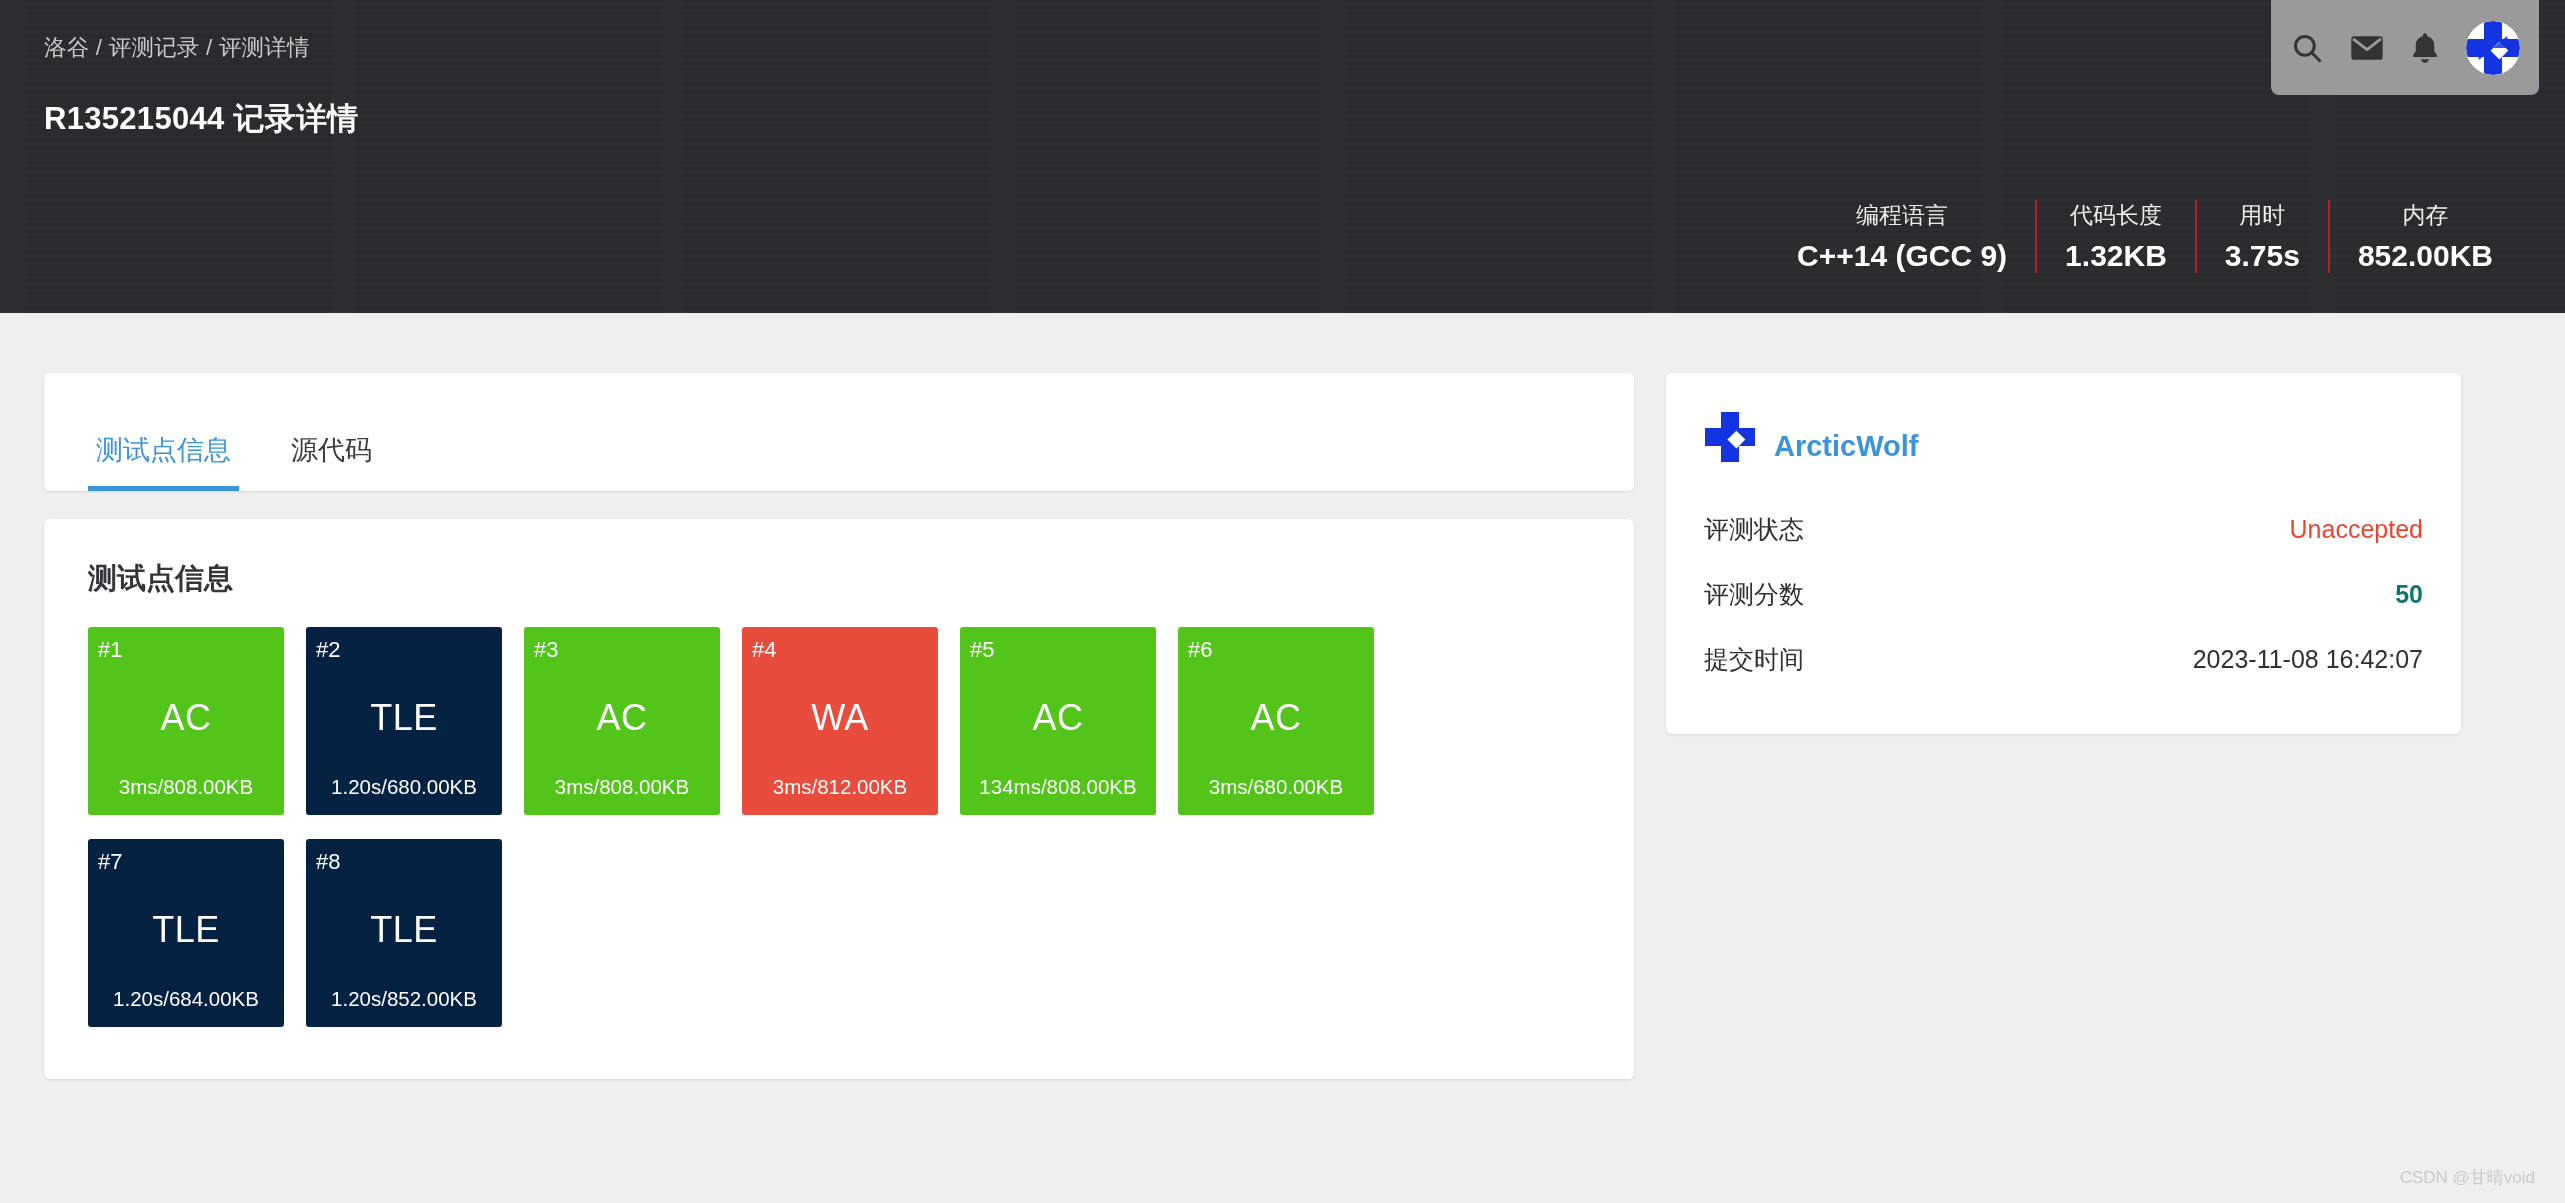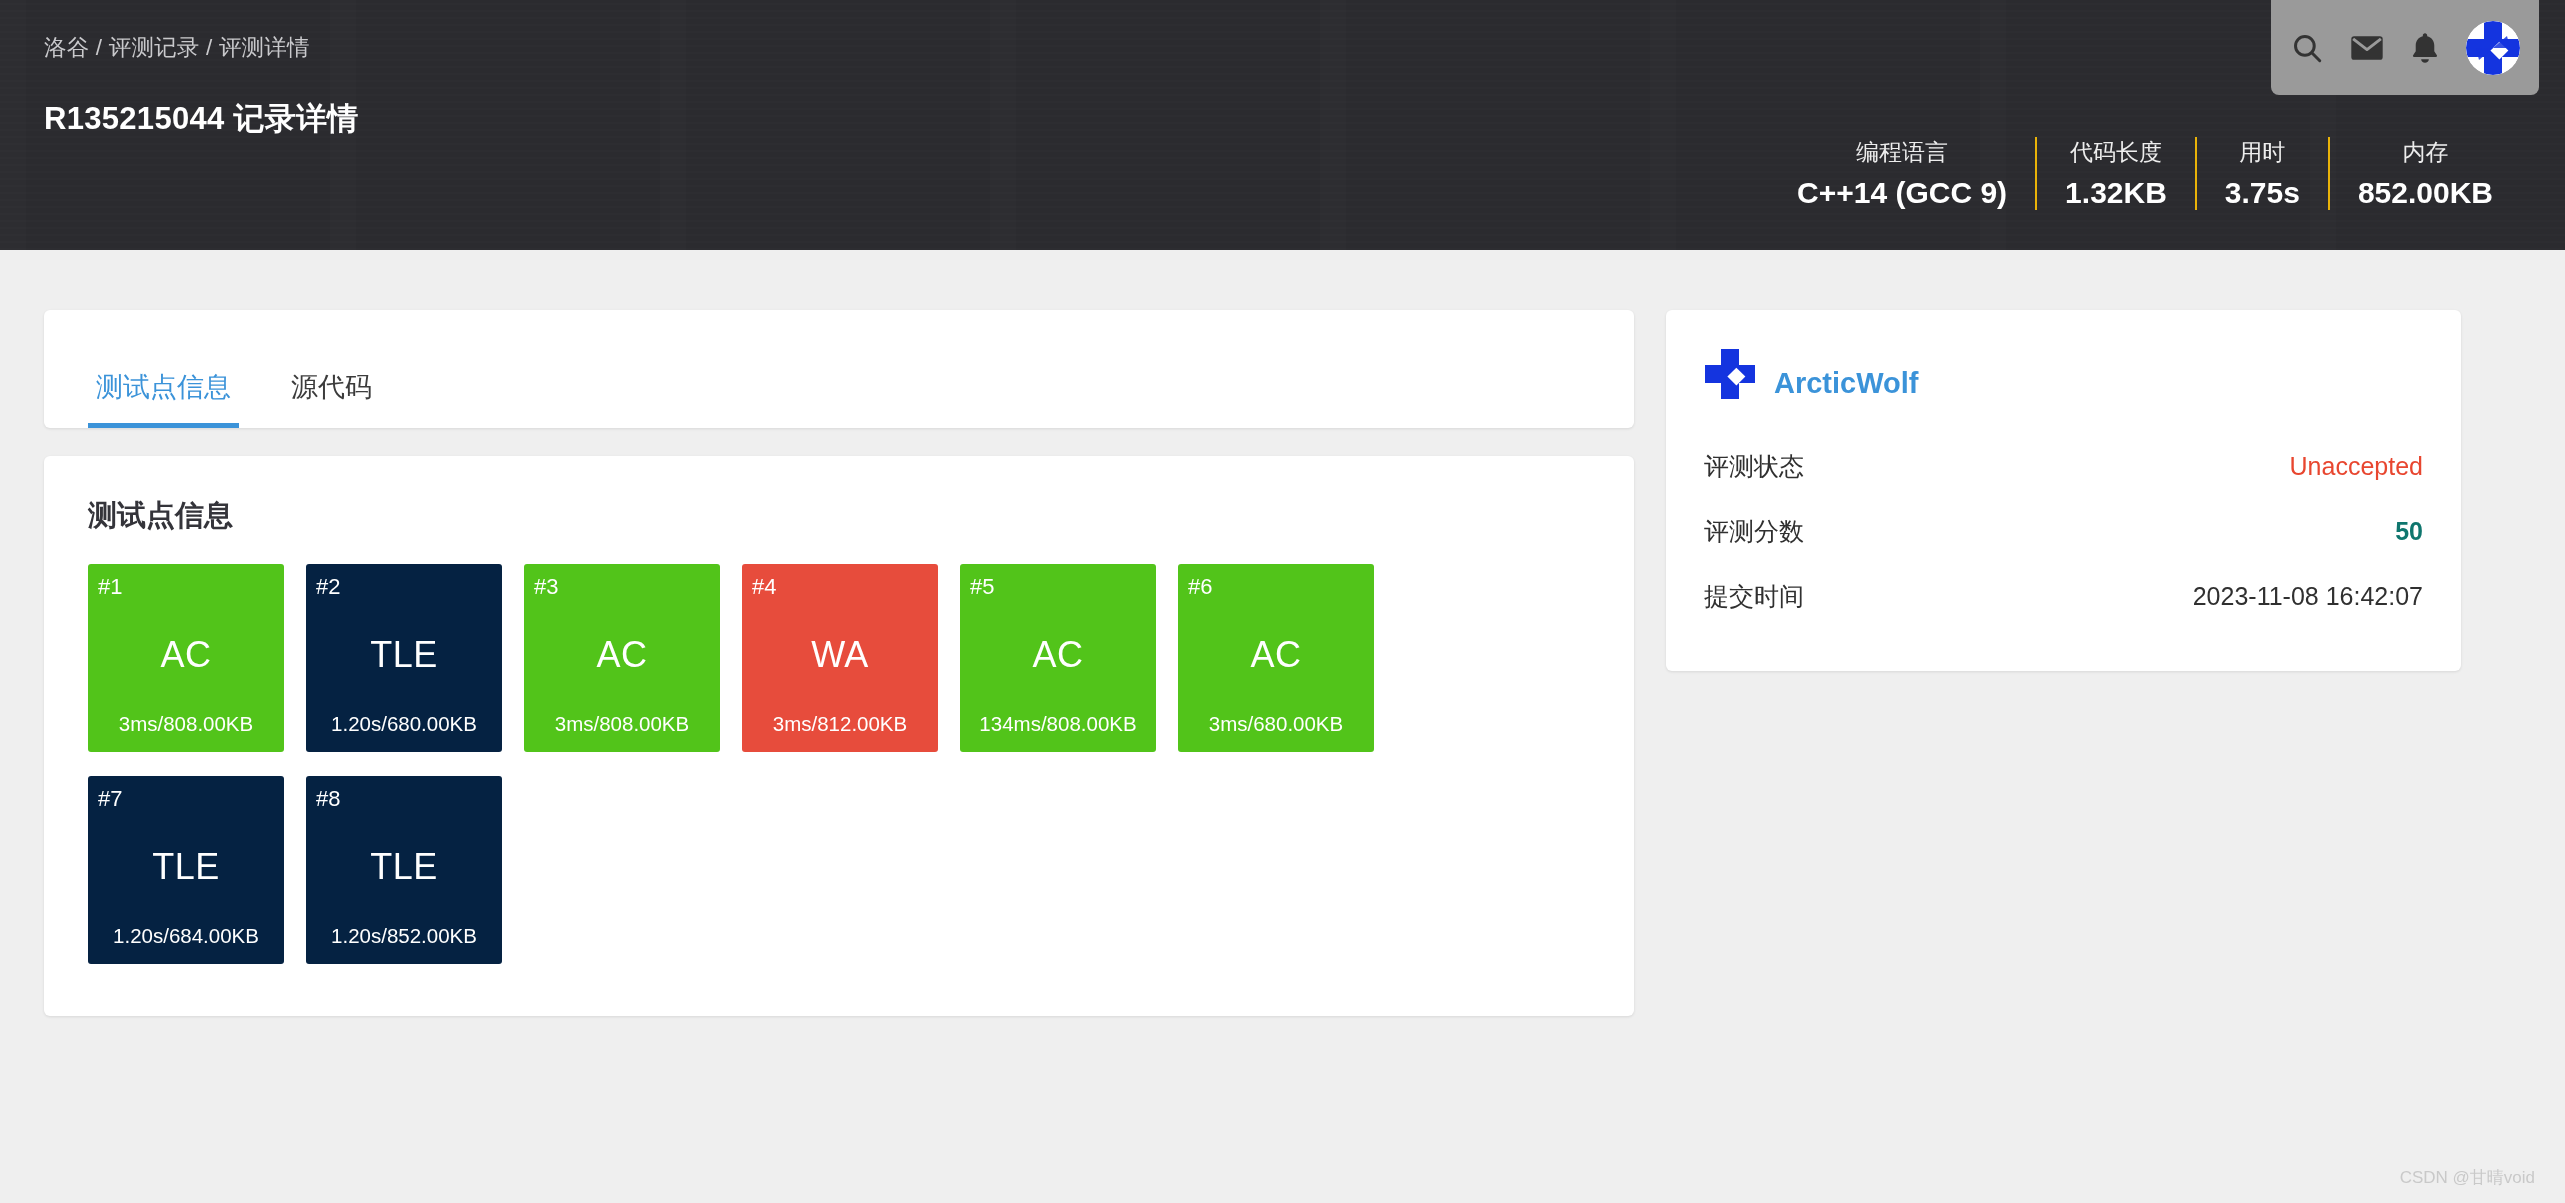--- a/index.html
+++ b/index.html
@@ -7,21 +7,21 @@
     width: 2565px; height: 1203px;
     background: #efefef;
     font-family: "Liberation Sans", "DejaVu Sans", sans-serif;
     overflow: hidden;
   }
 
   
   .page-header {
     position: relative;
     width: 100%;
-    height: 250px;
+    height: 313px;
     background: #2b2b2f;
     color: #fff;
   }
   .header-texture {
     position: absolute; inset: 0;
     background-image:
       repeating-linear-gradient(0deg, rgba(255,255,255,0.012) 0px, rgba(255,255,255,0.012) 2px, transparent 2px, transparent 7px),
       repeating-linear-gradient(90deg, rgba(255,255,255,0.010) 0px, rgba(255,255,255,0.010) 26px, transparent 26px, transparent 330px);
     pointer-events: none;
   }
@@ -76,21 +76,21 @@
   .header-stats {
     position: absolute;
     right: 44px; bottom: 40px;
     display: flex;
     align-items: flex-end;
     color: #fff;
   }
   .stat {
     padding: 0 28px;
     text-align: center;
-    border-left: 2px solid #eab308;
+    border-left: 2px solid #b91c1c;
     display: flex;
     flex-direction: column;
     justify-content: center;
     gap: 8px;
   }
   .stat:first-child { border-left: none; }
   .stat .stat-label { font-size: 23px; color: #ededed; font-weight: normal; white-space: nowrap; }
   .stat .stat-value { font-size: 30px; font-weight: bold; white-space: nowrap; }
 
   

